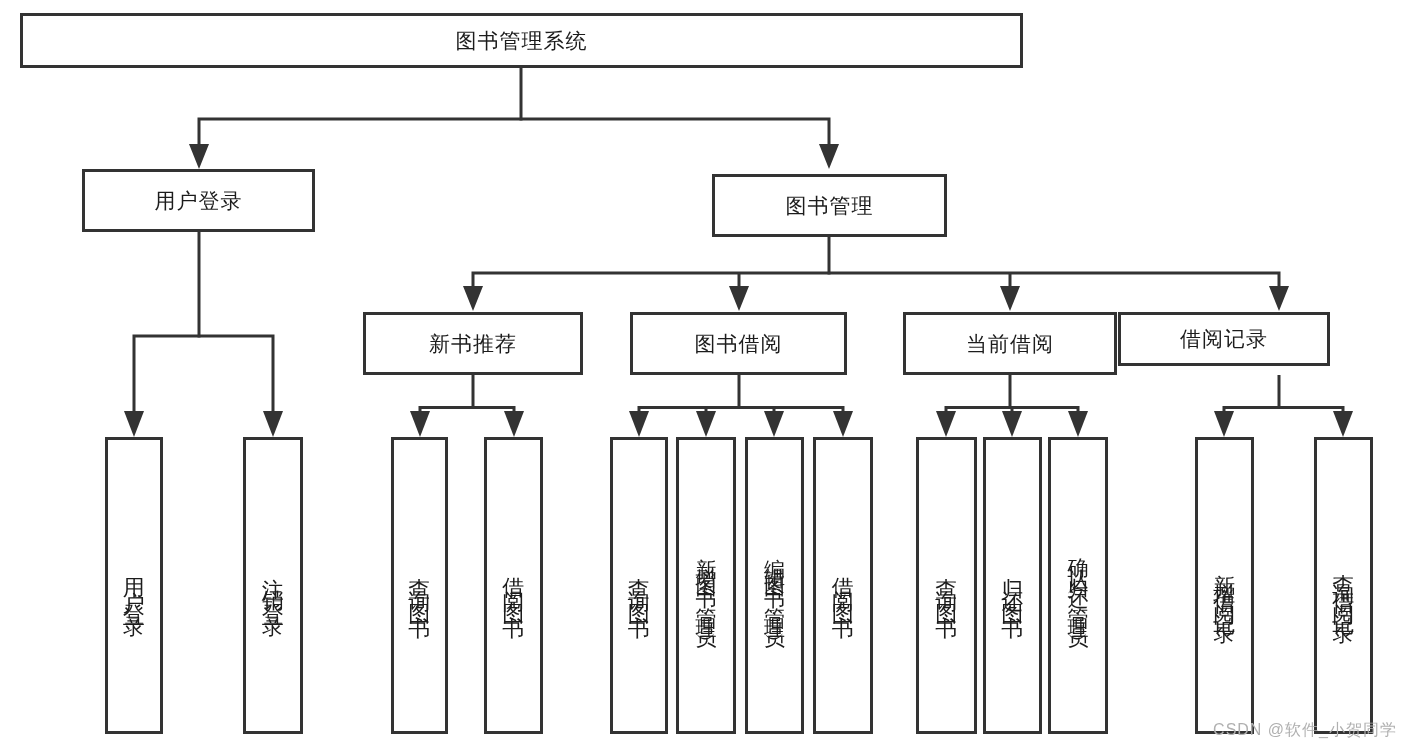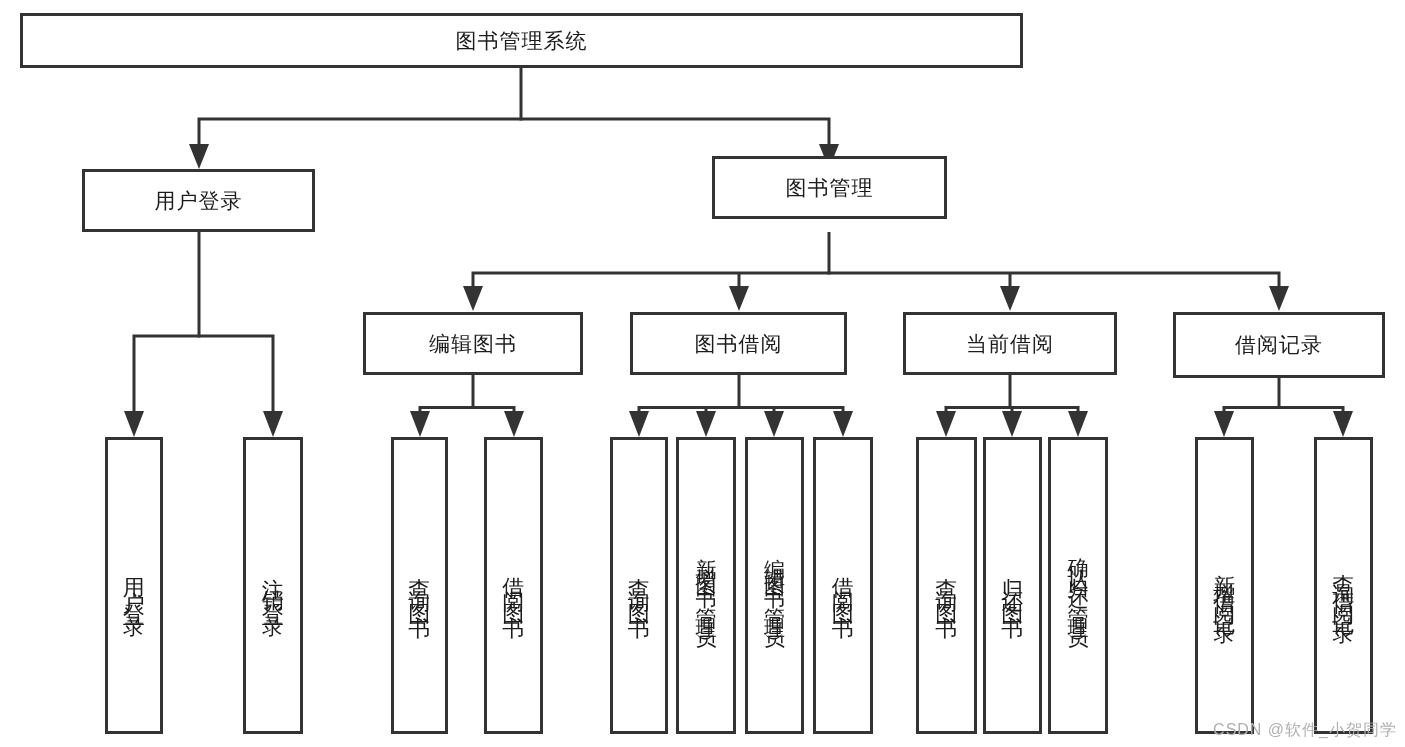--- a/index.html
+++ b/index.html
@@ -132,34 +132,34 @@
     </g>
   </svg>
 
   <div class="box" style="left:20px; top:13px; width:1003px; height:55px;">
     <span class="h-label">图书管理系统</span>
   </div>
 
   <div class="box" style="left:82px; top:169px; width:233px; height:63px;">
     <span class="h-label">用户登录</span>
   </div>
-  <div class="box" style="left:712px; top:156px; width:235px; height:63px;">
+  <div class="box" style="left:712px; top:174px; width:235px; height:63px;">
     <span class="h-label">图书管理</span>
   </div>
 
   <div class="box" style="left:363px; top:312px; width:220px; height:63px;">
-    <span class="h-label">编辑图书</span>
+    <span class="h-label">新书推荐</span>
   </div>
   <div class="box" style="left:630px; top:312px; width:217px; height:63px;justify-content:center;">
     <span class="h-label">图书借阅</span>
   </div>
   <div class="box" style="left:903px; top:312px; width:214px; height:63px;">
     <span class="h-label">当前借阅</span>
   </div>
-  <div class="box" style="left:1173px; top:312px; width:212px; height:66px;">
+  <div class="box" style="left:1118px; top:312px; width:212px; height:54px;">
     <span class="h-label">借阅记录</span>
   </div>
 
   <div class="box" style="left:105px; top:437px; width:58px; height:297px;">
     <span class="v-label">用户登录</span>
   </div>
   <div class="box" style="left:243px; top:437px; width:60px; height:297px;">
     <span class="v-label">注销登录</span>
   </div>
 

